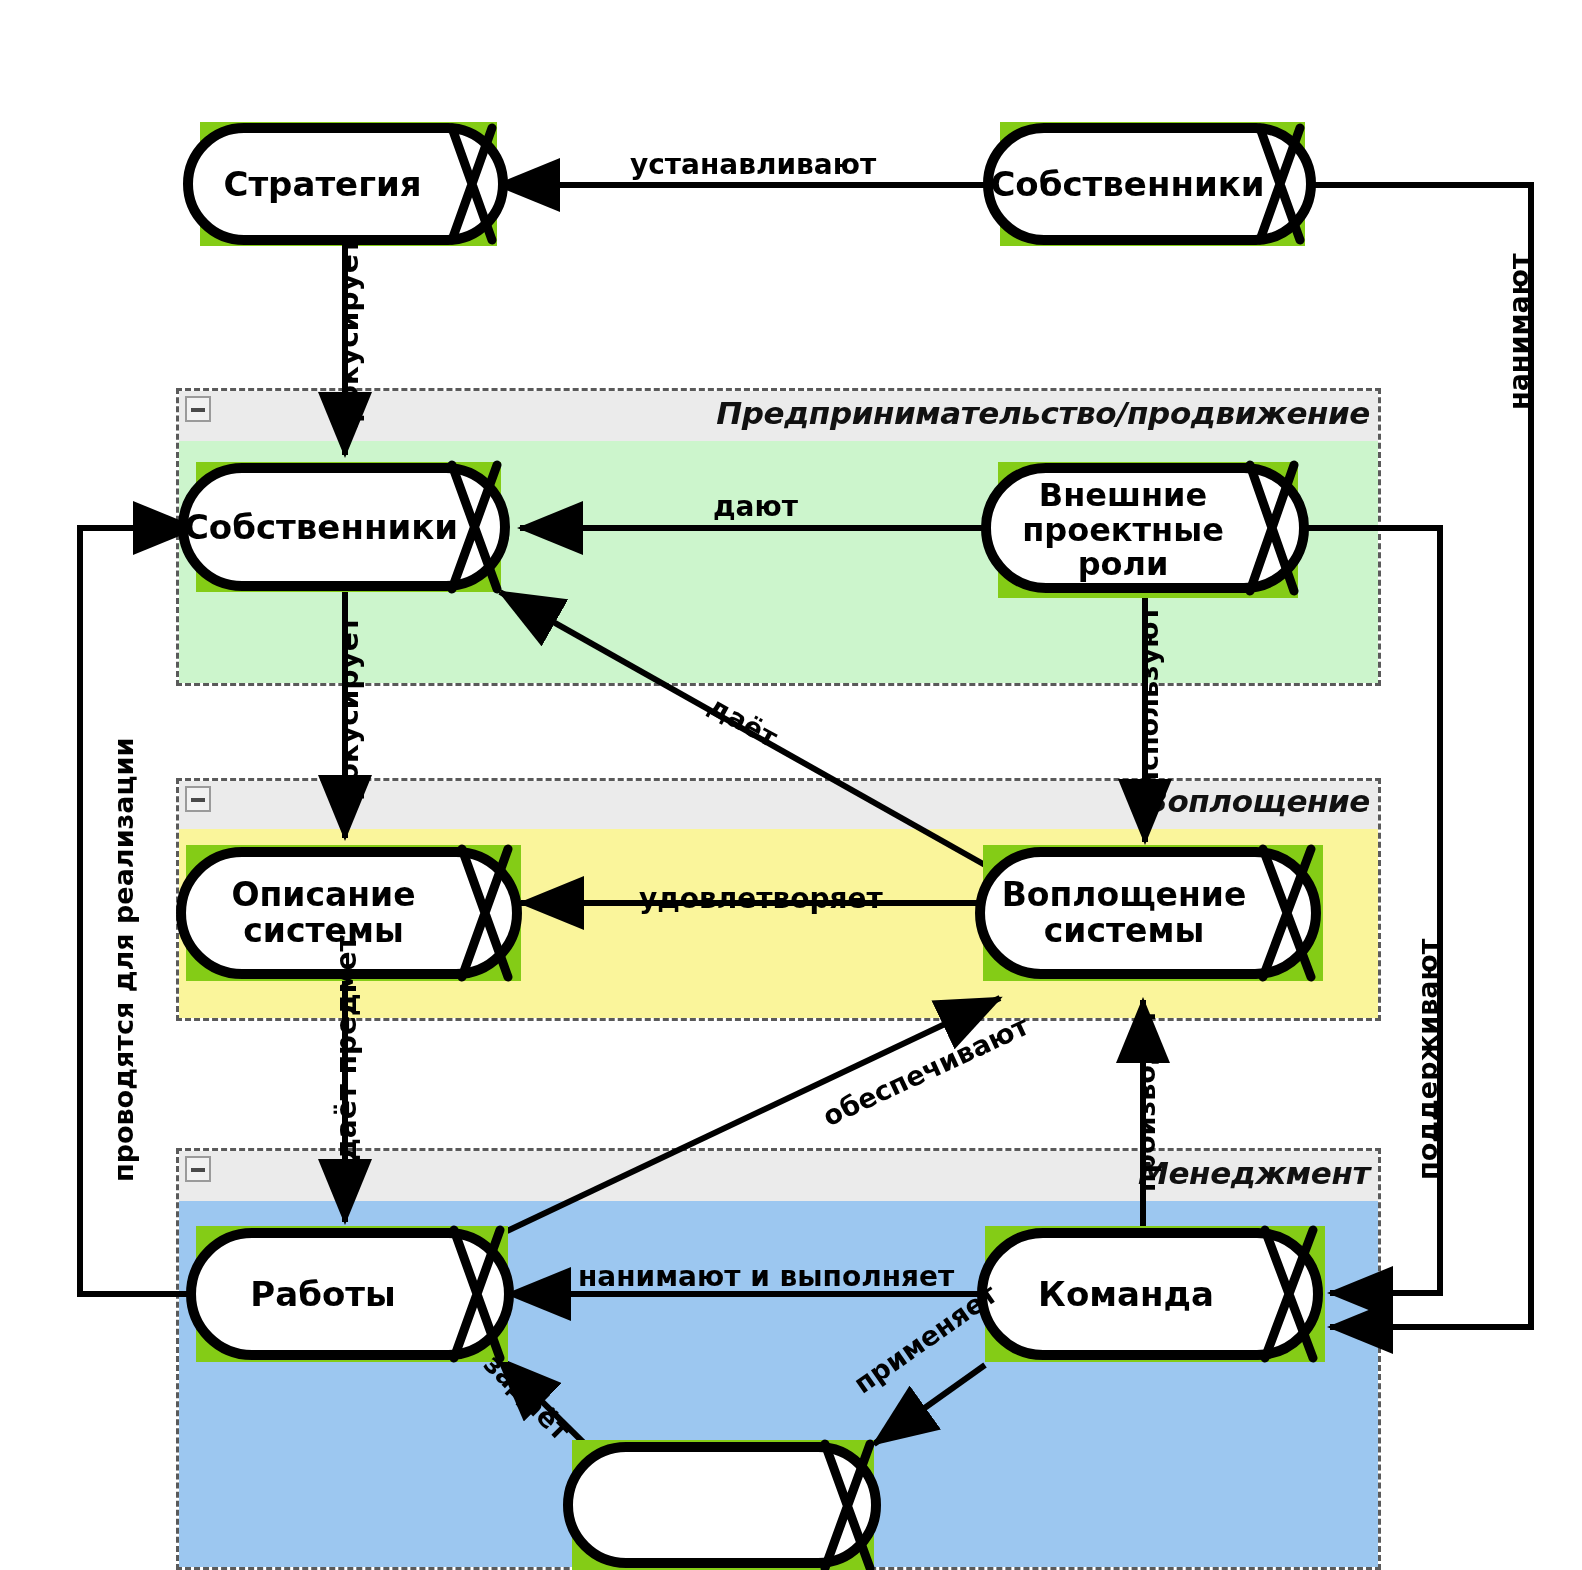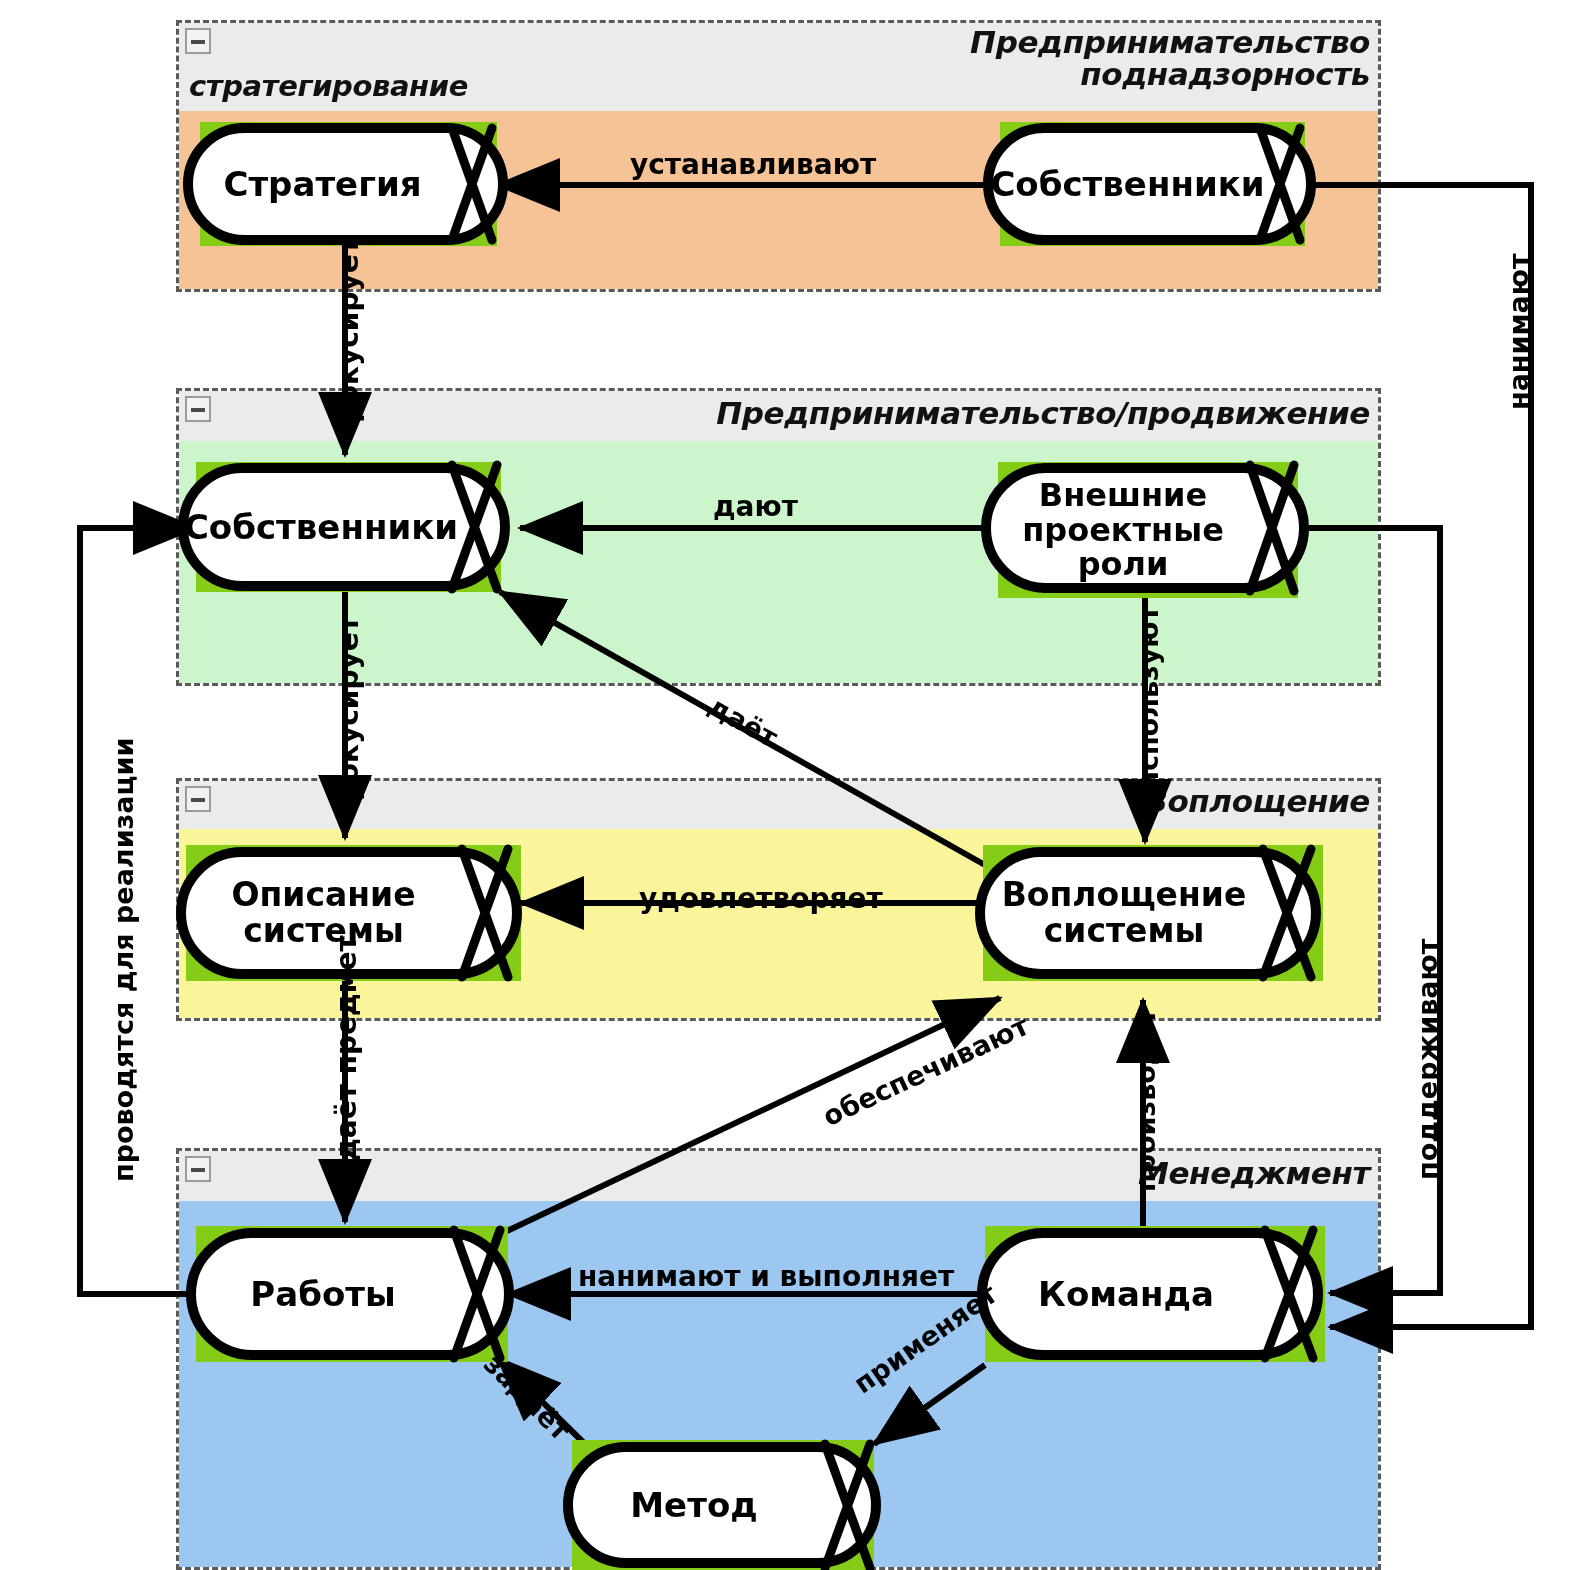--- a/index.html
+++ b/index.html
@@ -38,30 +38,20 @@
   .elabel.rot{transform-origin:0 0;}
 
   #edges{position:absolute;left:0;top:0;width:1582px;height:1570px;
       pointer-events:none;}
 </style>
 </head>
 <body>
 
 <div id="canvas">
 
-  <div class="group" style="left:176px;top:20px;width:1205px;height:272px;">
-    <div class="group-header" style="height:88px;"></div>
-    <div class="group-body" style="top:88px;background:#F5C396;"></div>
-    <div class="collapse-btn">
-        <i></i>
-      </div>
-    <div class="group-title" style="font-size:31px;top:3px;">Предпринимательство
-поднадзорность</div>
-    <div class="group-title-left" style="font-size:29px;top:46px;">стратегирование</div>
-  </div>
 
   <div class="group" style="left:176px;top:388px;width:1205px;height:298px;">
     <div class="group-header" style="height:50px;"></div>
     <div class="group-body" style="top:50px;background:#CCF5CC;"></div>
     <div class="collapse-btn">
         <i></i>
       </div>
     <div class="group-title" style="font-size:31px;top:6px;">Предпринимательство/продвижение</div>
   </div>
 
@@ -200,21 +190,20 @@
     </svg>
     <div class="lbl" style="font-size:34px;right:58px;">Работы</div>
   </div>
 
   <div class="node" style="left:572px;top:1440px;width:302px;height:130px;">
     <svg width="302" height="130" viewBox="0 0 302 130">
       <path d="M246,7 L54,7 A58,58 0 0 0 54,123 L246,123" fill="#fff" stroke="#000" stroke-width="10" stroke-linecap="round"></path>
       <path d="M246,7 A58,58 0 0 1 246,123" fill="#fff" stroke="#000" stroke-width="10" stroke-linecap="round"></path>
       <path d="M253,4 L298,128 M298,4 L253,128" stroke="#000" stroke-width="9" stroke-linecap="round"></path>
     </svg>
-    <div class="lbl" style="font-size:34px;right:58px;">Метод</div>
   </div>
 
   <div class="elabel" style="left:630px;top:148px;font-size:28px;">устанавливают</div>
 
   <div class="elabel rot" style="left:332px;top:432px;font-size:28px;transform:rotate(-90deg);">фокусирует</div>
 
   <div class="elabel" style="left:713px;top:490px;font-size:28px;">дают</div>
 
   <div class="elabel rot" style="left:332px;top:810px;font-size:28px;transform:rotate(-90deg);">фокусирует</div>
 

